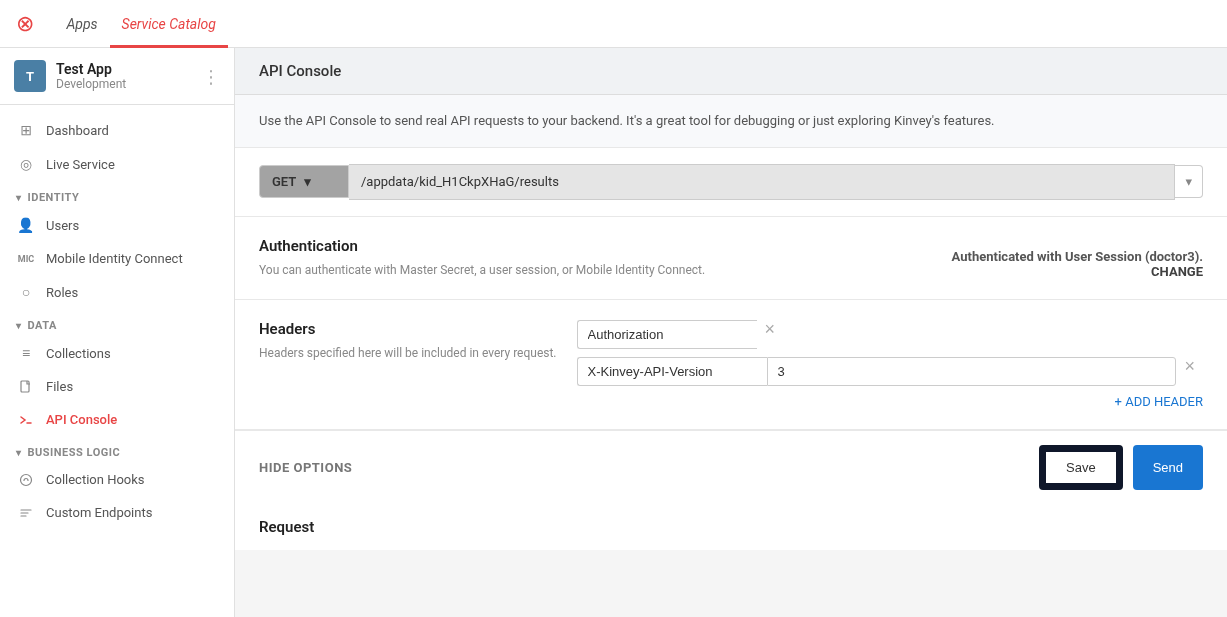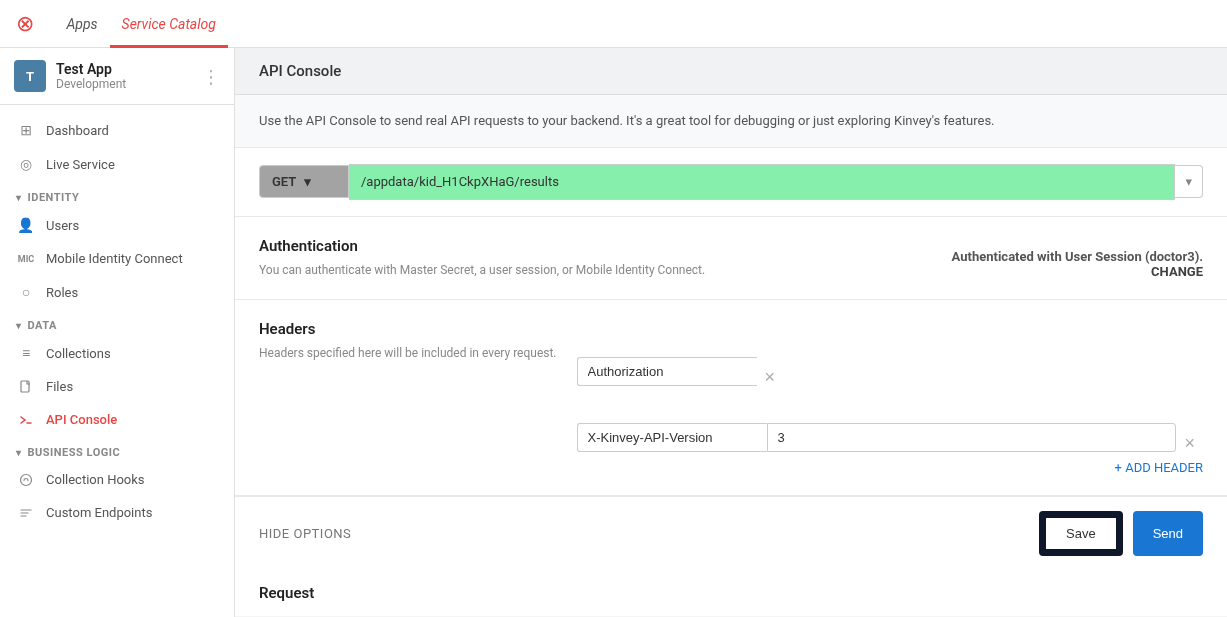--- a/index.html
+++ b/index.html
@@ -83,21 +83,21 @@
     }
     .method-select {
       display: flex; align-items: center; border: 1px solid #ccc;
       border-radius: 4px 0 0 4px; padding: 8px 12px; background: #a3a3a3;
       min-width: 90px; cursor: pointer; font-size: 13px; font-weight: 600; color: #333;
       gap: 8px;
     }
     .url-input-wrapper {
       flex: 1; border: 1px solid #ccc; border-left: none;
       border-radius: 0; padding: 8px 12px; font-size: 13px;
-      color: #333; background: #86efac; min-height: 36px;
+      color: #333; background: #e5e5e5; min-height: 36px;
       display: flex; align-items: center;
     }
     .url-expand-btn {
       border: 1px solid #ccc; border-left: none; border-radius: 0 4px 4px 0;
       padding: 8px 10px; background: #fff; cursor: pointer; color: #888;
     }
 
     
     .section { padding: 20px 24px; border-bottom: 1px solid #e8e8e8; background: #fff; }
     .section-title { font-size: 15px; font-weight: 600; color: #222; margin-bottom: 6px; }
@@ -108,41 +108,41 @@
     .section-right { text-align: right; min-width: 260px; }
     .auth-status { font-size: 13px; color: #555; font-weight: bold; }
     .change-link { color: #404040; font-weight: 700; font-size: 13px; cursor: pointer; }
 
     
     .headers-section { padding: 20px 24px; border-bottom: 1px solid #e8e8e8; background: #fff; }
     .headers-section-top { display: flex; gap: 20px; }
     .headers-left { min-width: 200px; }
     .headers-right { flex: 1; }
     .header-row {
-      display: flex; align-items: flex-end; margin-bottom: 8px; margin-top: 37px;
+      display: flex; align-items: flex-start; margin-bottom: 8px;
     }
     .header-key-input, .header-val-input {
       border: 1px solid #ccc; border-radius: 3px; padding: 6px 10px;
       font-size: 13px; color: #333; background: #fff;
     }
     .header-key-input { width: 180px; margin-right: 0; border-radius: 3px 0 0 3px; border-right: none; }
     .header-val-input { flex: 1; border-radius: 0 3px 3px 0; min-width: 0; }
     .header-remove-btn {
       background: none; border: none; color: #aaa; font-size: 18px;
       cursor: pointer; padding: 0 8px; line-height: 1;
     }
     .add-header-link { color: #1976d2; font-size: 13px; cursor: pointer; text-align: right; display: block; margin-top: 4px; }
 
     
     .bottom-bar {
       display: flex; align-items: center; padding: 14px 24px;
       background: #fff; border-top: 1px solid #e8e8e8;
       justify-content: space-between;
     }
-    .hide-options-link { color: #777; font-size: 13px; font-weight: 400; cursor: pointer; text-transform: uppercase; letter-spacing: 0.5px; }
+    .hide-options-link { color: #777; font-size: 13px; font-weight: 700; cursor: pointer; text-transform: uppercase; letter-spacing: 0.5px; }
     .bottom-buttons { display: flex; gap: 10px; }
     .btn-save {
       border: 7px solid #0f172a; background: #fff; color: #333;
       padding: 8px 20px; border-radius: 4px; font-size: 13px; cursor: pointer;
       font-weight: 500;
     }
     .btn-send {
       background: #1976d2; color: #fff; border: none;
       padding: 8px 20px; border-radius: 4px; font-size: 13px; cursor: pointer;
       font-weight: 500;

